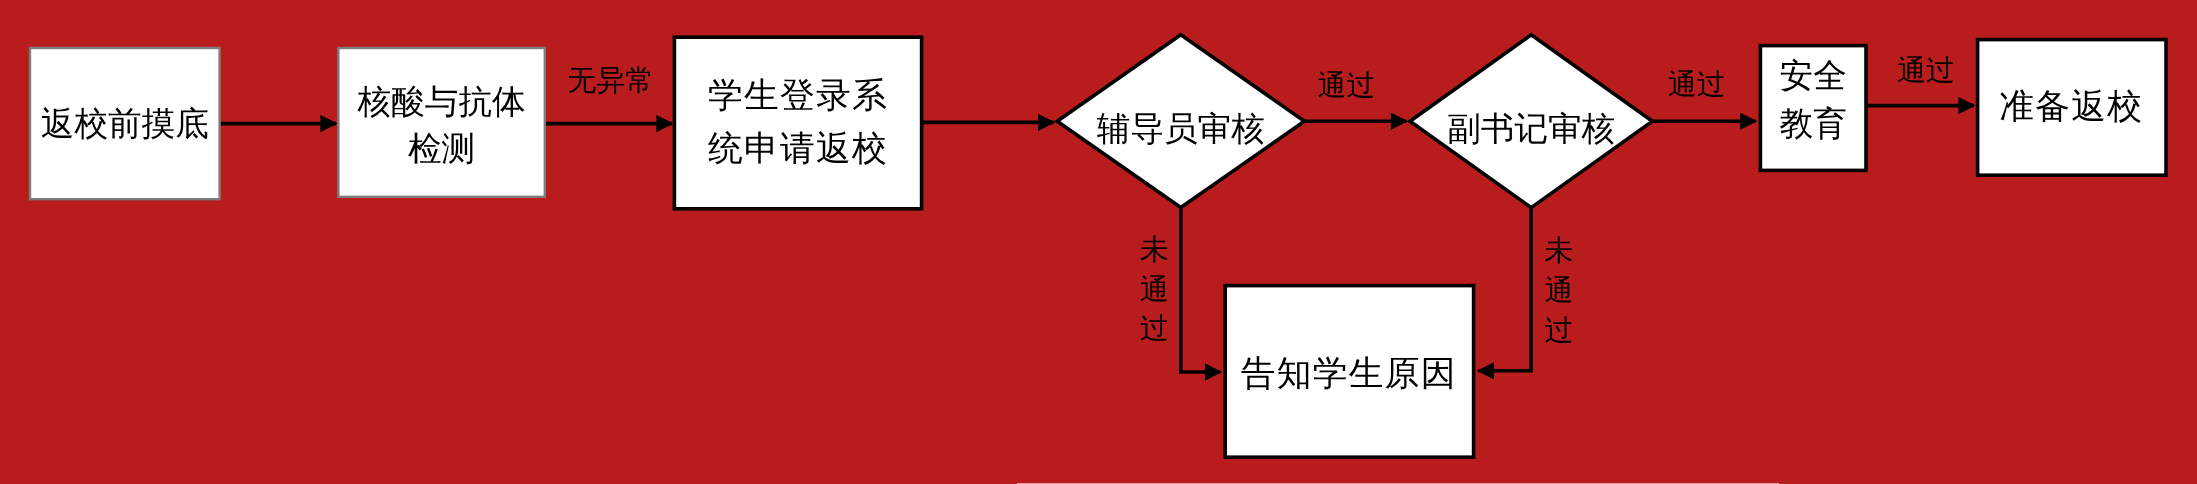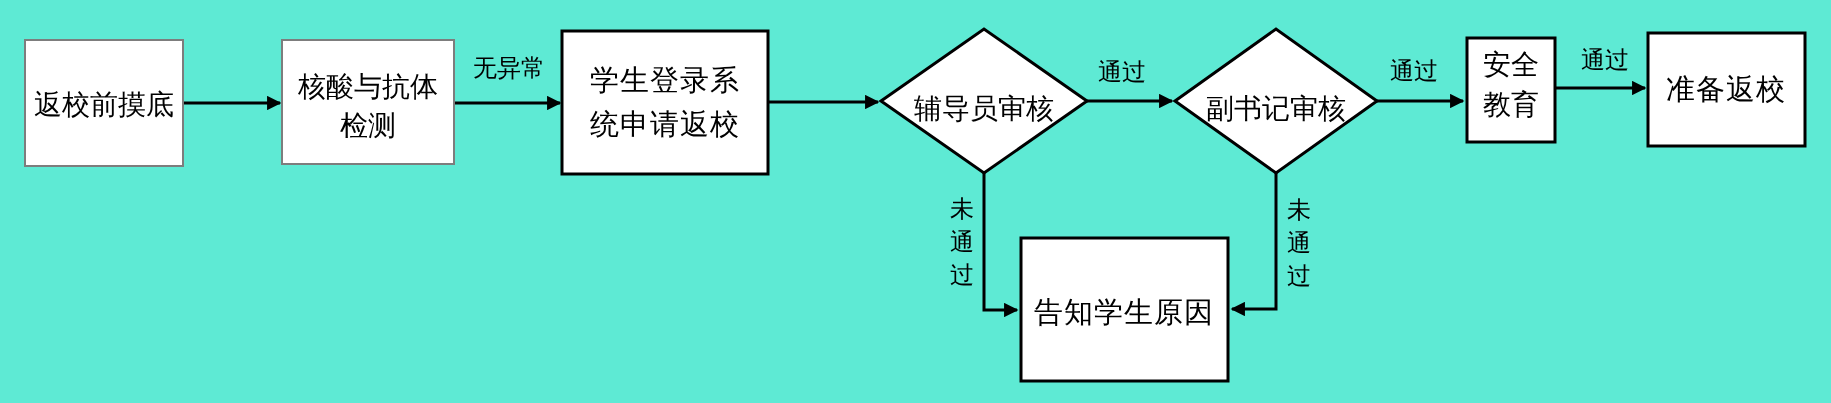--- a/index.html
+++ b/index.html
@@ -4,21 +4,21 @@
 <style>
   html, body {
     margin: 0;
     padding: 0;
     background: #ffffff;
   }
   .stage {
     position: relative;
     width: 1831px;
     height: 403px;
-    background: #5eead4;
+    background: #b91c1c;
     font-family: "Liberation Serif", "DejaVu Serif", serif;
   }
   svg text {
     fill: #000000;
     font-family: "Liberation Serif", "DejaVu Serif", serif;
   }
   .node-text {
     font-size: 28px;
     text-anchor: middle;
     dominant-baseline: central;

